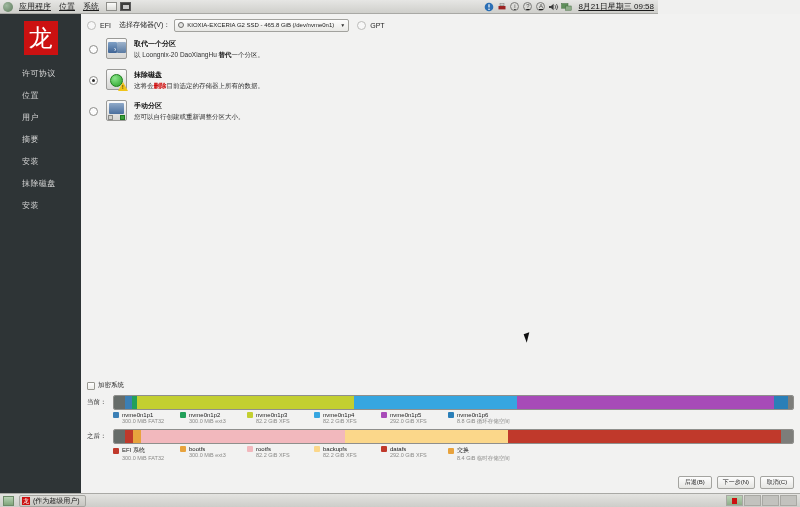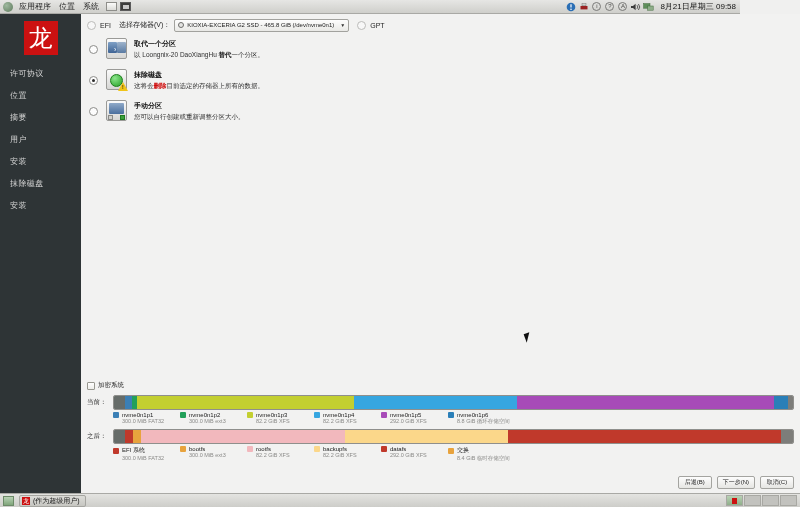--- a/index.html
+++ b/index.html
@@ -6,25 +6,25 @@
     margin: 0; padding: 0;
     width: 800px; height: 507px;
     overflow: hidden;
     font-family: "Liberation Sans", "DejaVu Sans", sans-serif;
     background: #f0f0ef;
   }
   * { box-sizing: border-box; }
 
   
   #top-panel {
-    position: absolute; top: 0; left: 0; width: 740px; height: 14px;
+    position: absolute; top: 0; left: 0; width: 658px; height: 14px;
     background: linear-gradient(#e6e6e4, #cfcfcb);
     border-bottom: 1px solid #a9a9a5;
     display: flex; align-items: center;
-    font-size: 8px; color: #1a1a1a;
+    font-size: 8px; color: #1a1a1a; text-decoration: underline;
   }
   .panel-menu { padding: 0 4px; line-height: 13px; white-space: nowrap; }
   .gnome-foot {
     width: 10px; height: 10px; border-radius: 50%;
     background: radial-gradient(circle at 35% 35%, #9fb99f, #5e7a5c);
     margin-left: 3px; margin-right: 2px;
   }
   .win-btn {
     width: 11px; height: 9px; border: 1px solid #8e8e8a;
     background: linear-gradient(#fbfbfa, #dcdcd8);
@@ -64,21 +64,21 @@
     background: #2e3436;
   }
   #brand-logo {
     width: 34px; height: 34px; background: #cc1111;
     display: flex; align-items: center; justify-content: center;
     color: #ffffff; font-size: 24px; font-family: "DejaVu Serif", serif;
     line-height: 1;
   }
   .side-item {
     height: 22px; display: flex; align-items: center;
-    padding-left: 10px; font-size: 8px; color: #d7d7d7;
+    padding-left: 22px; font-size: 8px; color: #d7d7d7;
     letter-spacing: .4px;
   }
   .side-item.active {
     background: #f2f2f1; color: #2b2b2b;
   }
 
   
   #main {
     position: absolute; left: 81px; top: 0; width: 719px; height: 479px;
     background: #f2f2f1;
@@ -292,24 +292,24 @@
     <div id="brand">
       <div id="brand-logo">龙</div>
     </div>
     <div class="side-item">
       <span>许可协议</span>
     </div>
     <div class="side-item">
       <span>位置</span>
     </div>
     <div class="side-item">
+      <span>用户</span>
+    </div>
+    <div class="side-item">
       <span>摘要</span>
-    </div>
-    <div class="side-item">
-      <span>用户</span>
     </div>
     <div class="side-item">
       <span>安装</span>
     </div>
     <div class="side-item">
       <span>抹除磁盘</span>
     </div>
     <div class="side-item">
       <span>安装</span>
     </div>

